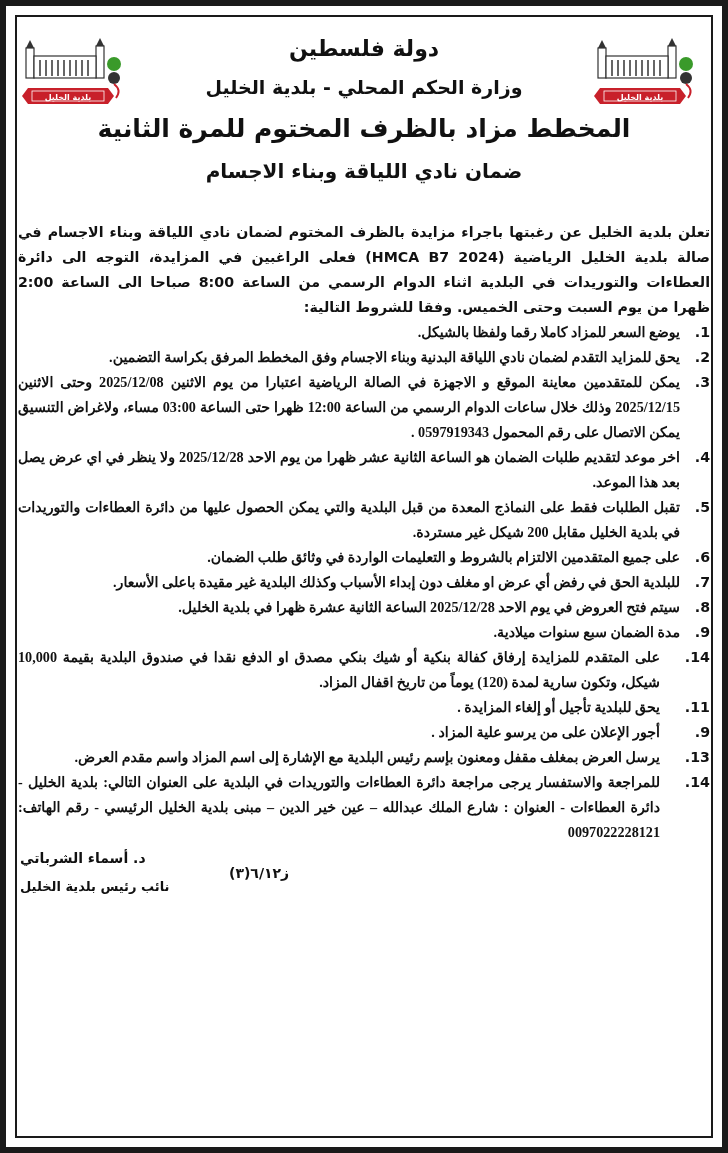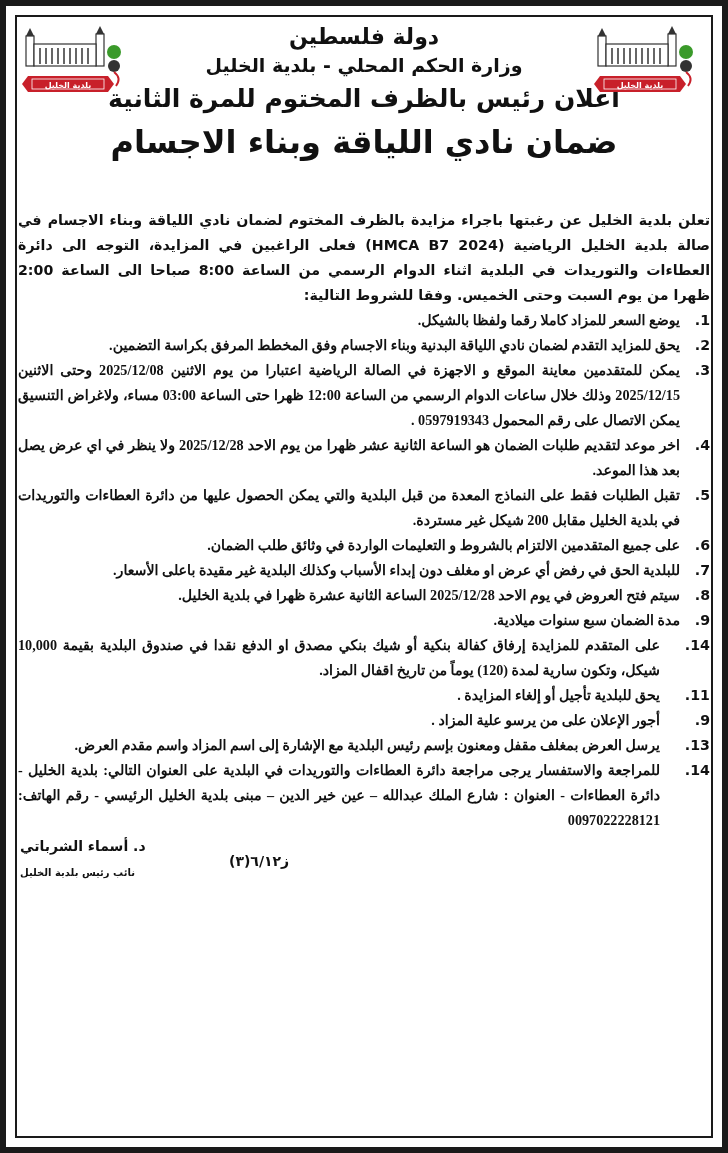--- a/index.html
+++ b/index.html
@@ -16,39 +16,39 @@
     position: absolute; left: 14px; top: 14px; right: 14px; bottom: 14px;
     direction: rtl; font-family: "DejaVu Sans", "Liberation Sans", sans-serif;
     color: #111; font-weight: bold;
   }
   .header { position: relative; height: 190px; text-align: center; }
   .logo {
     position: absolute; top: 8px; width: 120px; height: 72px;
   }
   .logo.right { right: 4px; }
   .logo.left { left: 4px; }
-  .h-line { margin: 4px; line-height: 1.15; }
+  .h-line { margin: 16px; line-height: 1.15; }
   .h1 { font-size: 22px; padding-top: 6px; }
   .h2 { font-size: 19px; margin-top: 6px; }
   .h3 { font-size: 25px; margin-top: 8px; }
-  .h4 { font-size: 32px; margin-top: 10px; }
+  .h4 { font-size: 20px; margin-top: 10px; }
   .intro {
     font-size: 14.2px; line-height: 25px; padding: 0 4px; text-align: justify;
     text-align-last: right;
   }
   ol.terms { list-style: none; margin: 0; padding: 0 4px; }
   ol.terms li {
     display: flex; font-size: 14.2px; line-height: 25px; margin: 0;
   }
   .num { flex: 0 0 auto; min-width: 22px; margin-left: 8px; text-align: right; }
   .num.wide { min-width: 42px; }
   .txt { flex: 1 1 auto; text-align: justify; text-align-last: right; font-family: Liberation Serif, serif; }
   .signature { position: relative; height: 60px; margin-top: 4px; }
   .sig-name { position: absolute; left: 6px; top: 1px; font-size: 14px; }
-  .sig-title { position: absolute; left: 6px; top: 30px; font-size: 10px; }
+  .sig-title { position: absolute; left: 6px; top: 30px; font-size: 13px; }
   .ref-code { position: absolute; left: 215px; top: 16px; font-size: 14px; direction: rtl; }
 </style>
 </head>
 <body>
 
 <div class="frame-outer">
   <div class="frame-inner"></div>
 </div>
 
 <div class="page">
@@ -104,21 +104,21 @@
         <circle cx="96" cy="40" r="6" fill="#333"></circle>
         <path d="M96 46 Q104 52 98 60" stroke="#c8202a" stroke-width="2" fill="none"></path>
         <path d="M10 50 L90 50 L96 58 L90 66 L10 66 L4 58 Z" fill="#c8202a"></path>
         <rect x="14" y="53" width="72" height="10" fill="none" stroke="#fff" stroke-width="0.8"></rect>
         <text x="50" y="62" text-anchor="middle" font-size="8" fill="#fff" font-family="DejaVu Sans, sans-serif">بلدية الخليل</text>
       </svg>
     </div>
 
     <div class="h-line h1">دولة فلسطين</div>
     <div class="h-line h2">وزارة الحكم المحلي - بلدية الخليل</div>
-    <div class="h-line h3">اعلان رئيس بالظرف المختوم للمرة الثانية</div>
+    <div class="h-line h3">المخطط مزاد بالظرف المختوم للمرة الثانية</div>
     <div class="h-line h4">ضمان نادي اللياقة وبناء الاجسام</div>
   </div>
 
   <div class="intro">تعلن بلدية الخليل عن رغبتها باجراء مزايدة بالظرف المختوم لضمان نادي اللياقة وبناء الاجسام في صالة بلدية الخليل الرياضية (HMCA B7 2024) فعلى الراغبين في المزايدة، التوجه الى دائرة العطاءات والتوريدات في البلدية اثناء الدوام الرسمي من الساعة 8:00 صباحا الى الساعة 2:00 ظهرا من يوم السبت وحتى الخميس. وفقا للشروط التالية:</div>
 
   <ol class="terms">
     <li>
         <span class="num">1.</span>
         <span class="txt">يوضع السعر للمزاد كاملا رقما ولفظا بالشيكل.</span>
       </li>

